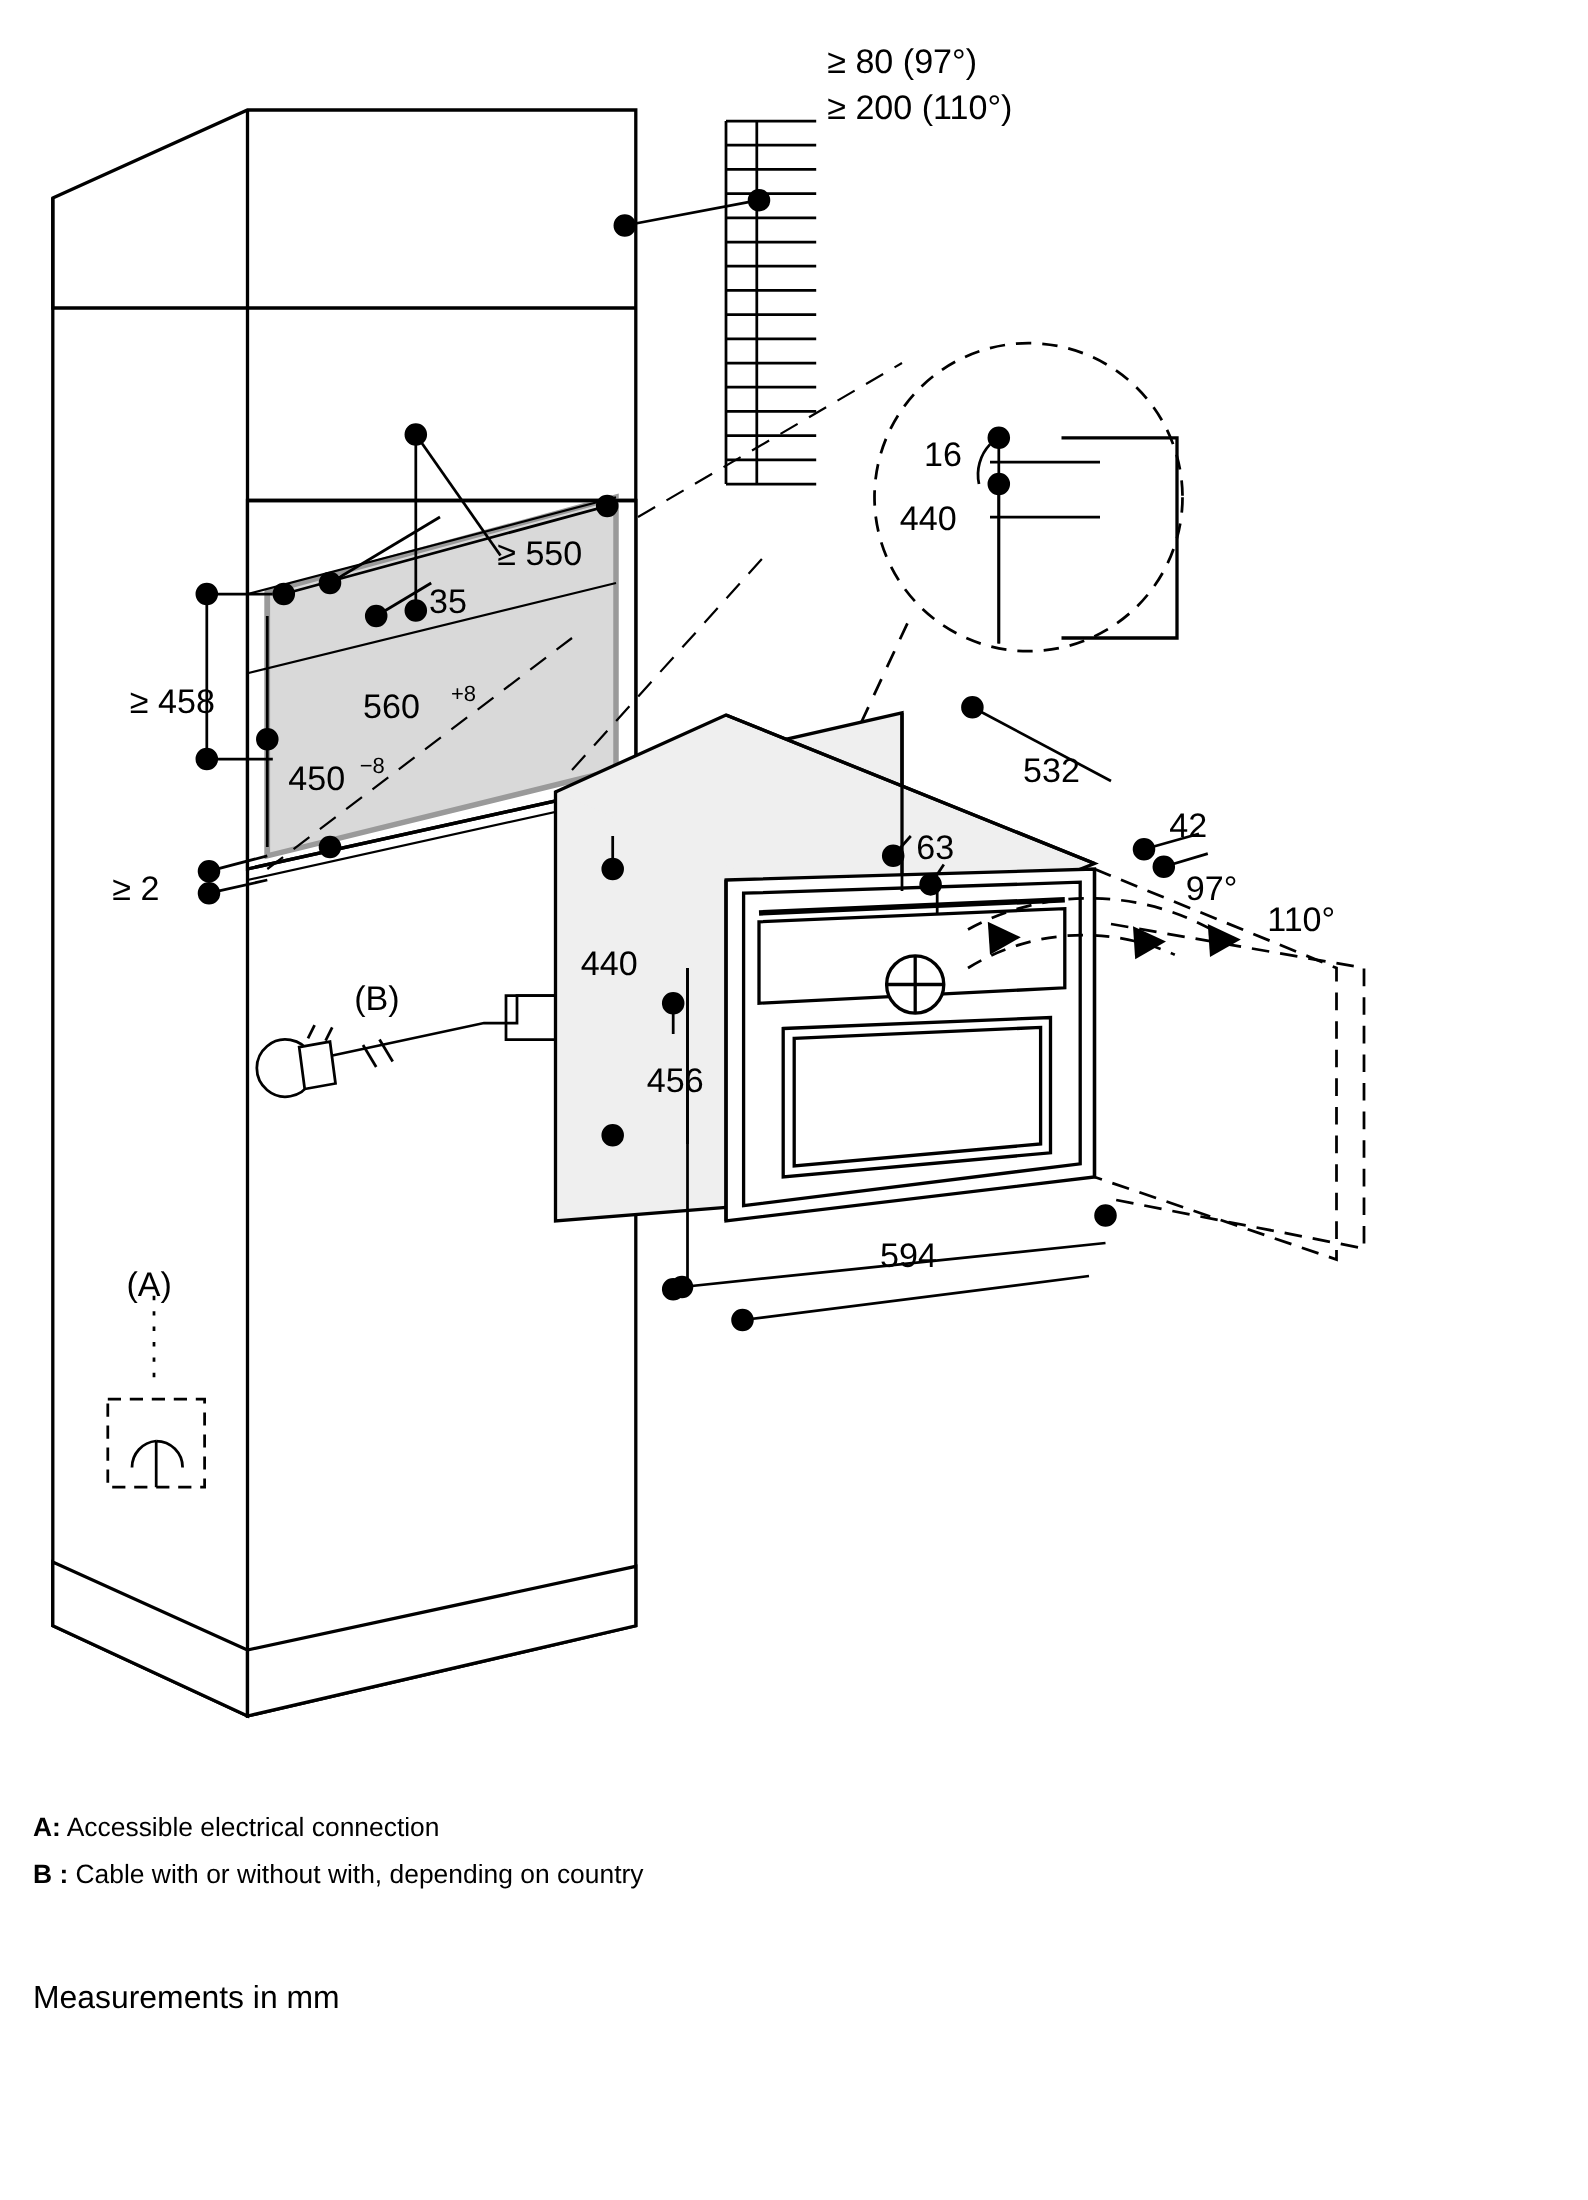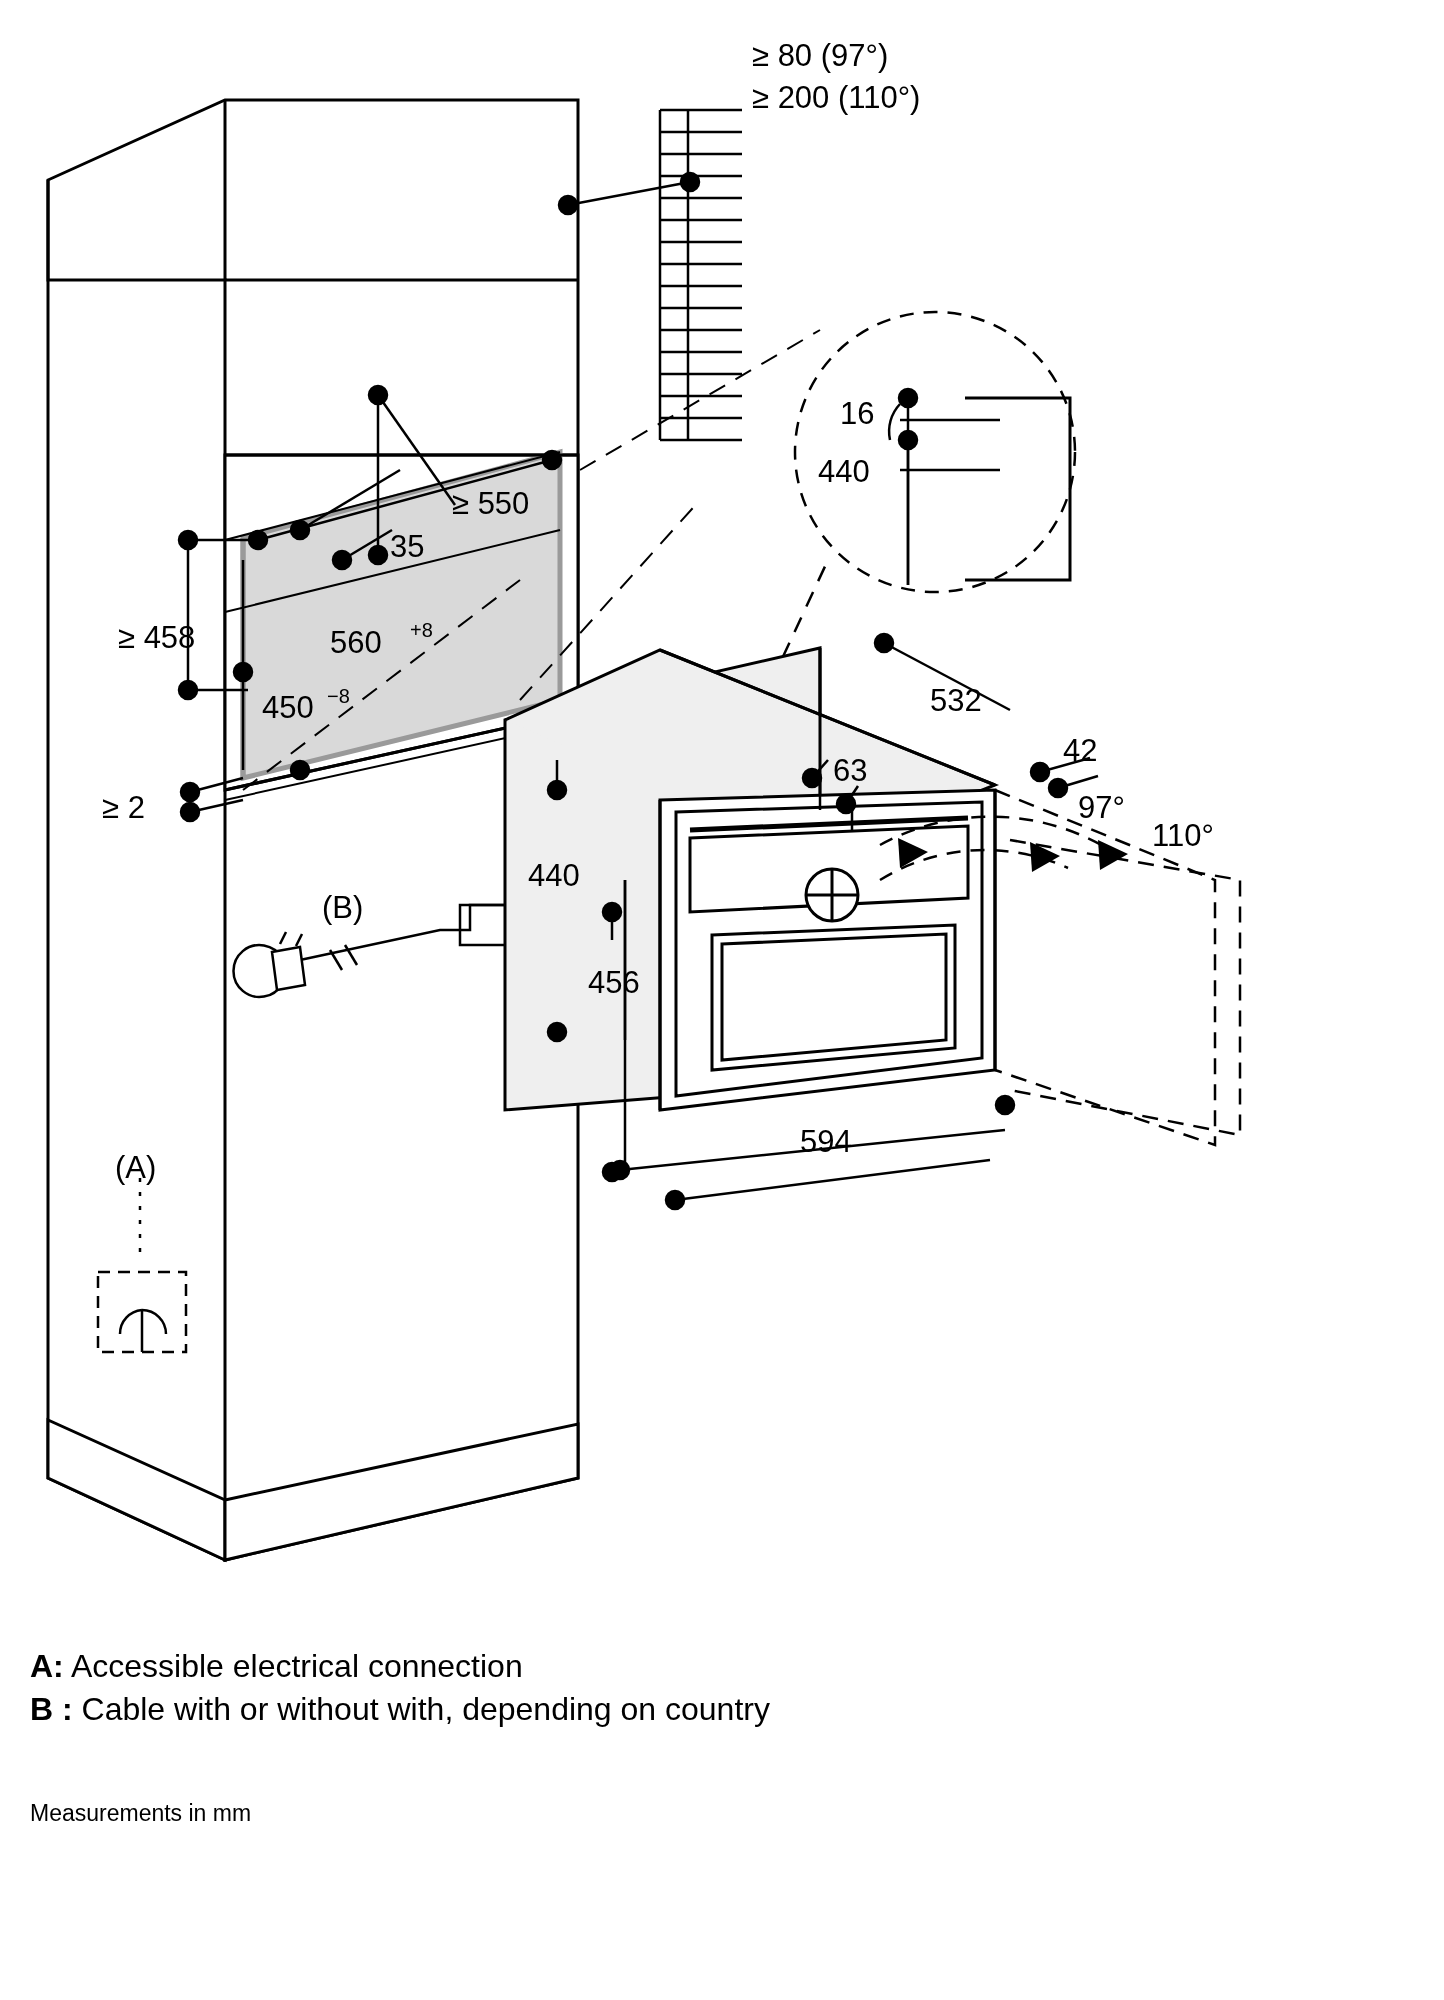--- a/index.html
+++ b/index.html
@@ -35,30 +35,30 @@
   .lbl-big {
     font-size: 31px;
   }
   .lbl-sup {
     font-size: 20px;
   }
   .legend {
     position: absolute;
     left: 30px;
     font-family: "Liberation Sans", sans-serif;
-    font-size: 32px;
+    font-size: 24px;
     color: #000000;
     white-space: nowrap;
   }
   .legend .key {
     font-weight: bold;
   }
   #legend-a { top: 1648px; }
   #legend-b { top: 1691px; }
-  #legend-units { top: 1800px; font-size: 23px; }
+  #legend-units { top: 1800px; font-size: 29px; }
 </style>
 </head>
 <body>
 
 <div id="diagram-wrap">
 <svg id="installation-drawing" viewBox="0 0 1444 2000" xmlns="http://www.w3.org/2000/svg">
 
   <defs>
     <marker id="arrowL" markerWidth="14" markerHeight="14" refX="12" refY="5" orient="auto">
       <path d="M12,0 L0,5 L12,10 z" fill="#000"></path>

